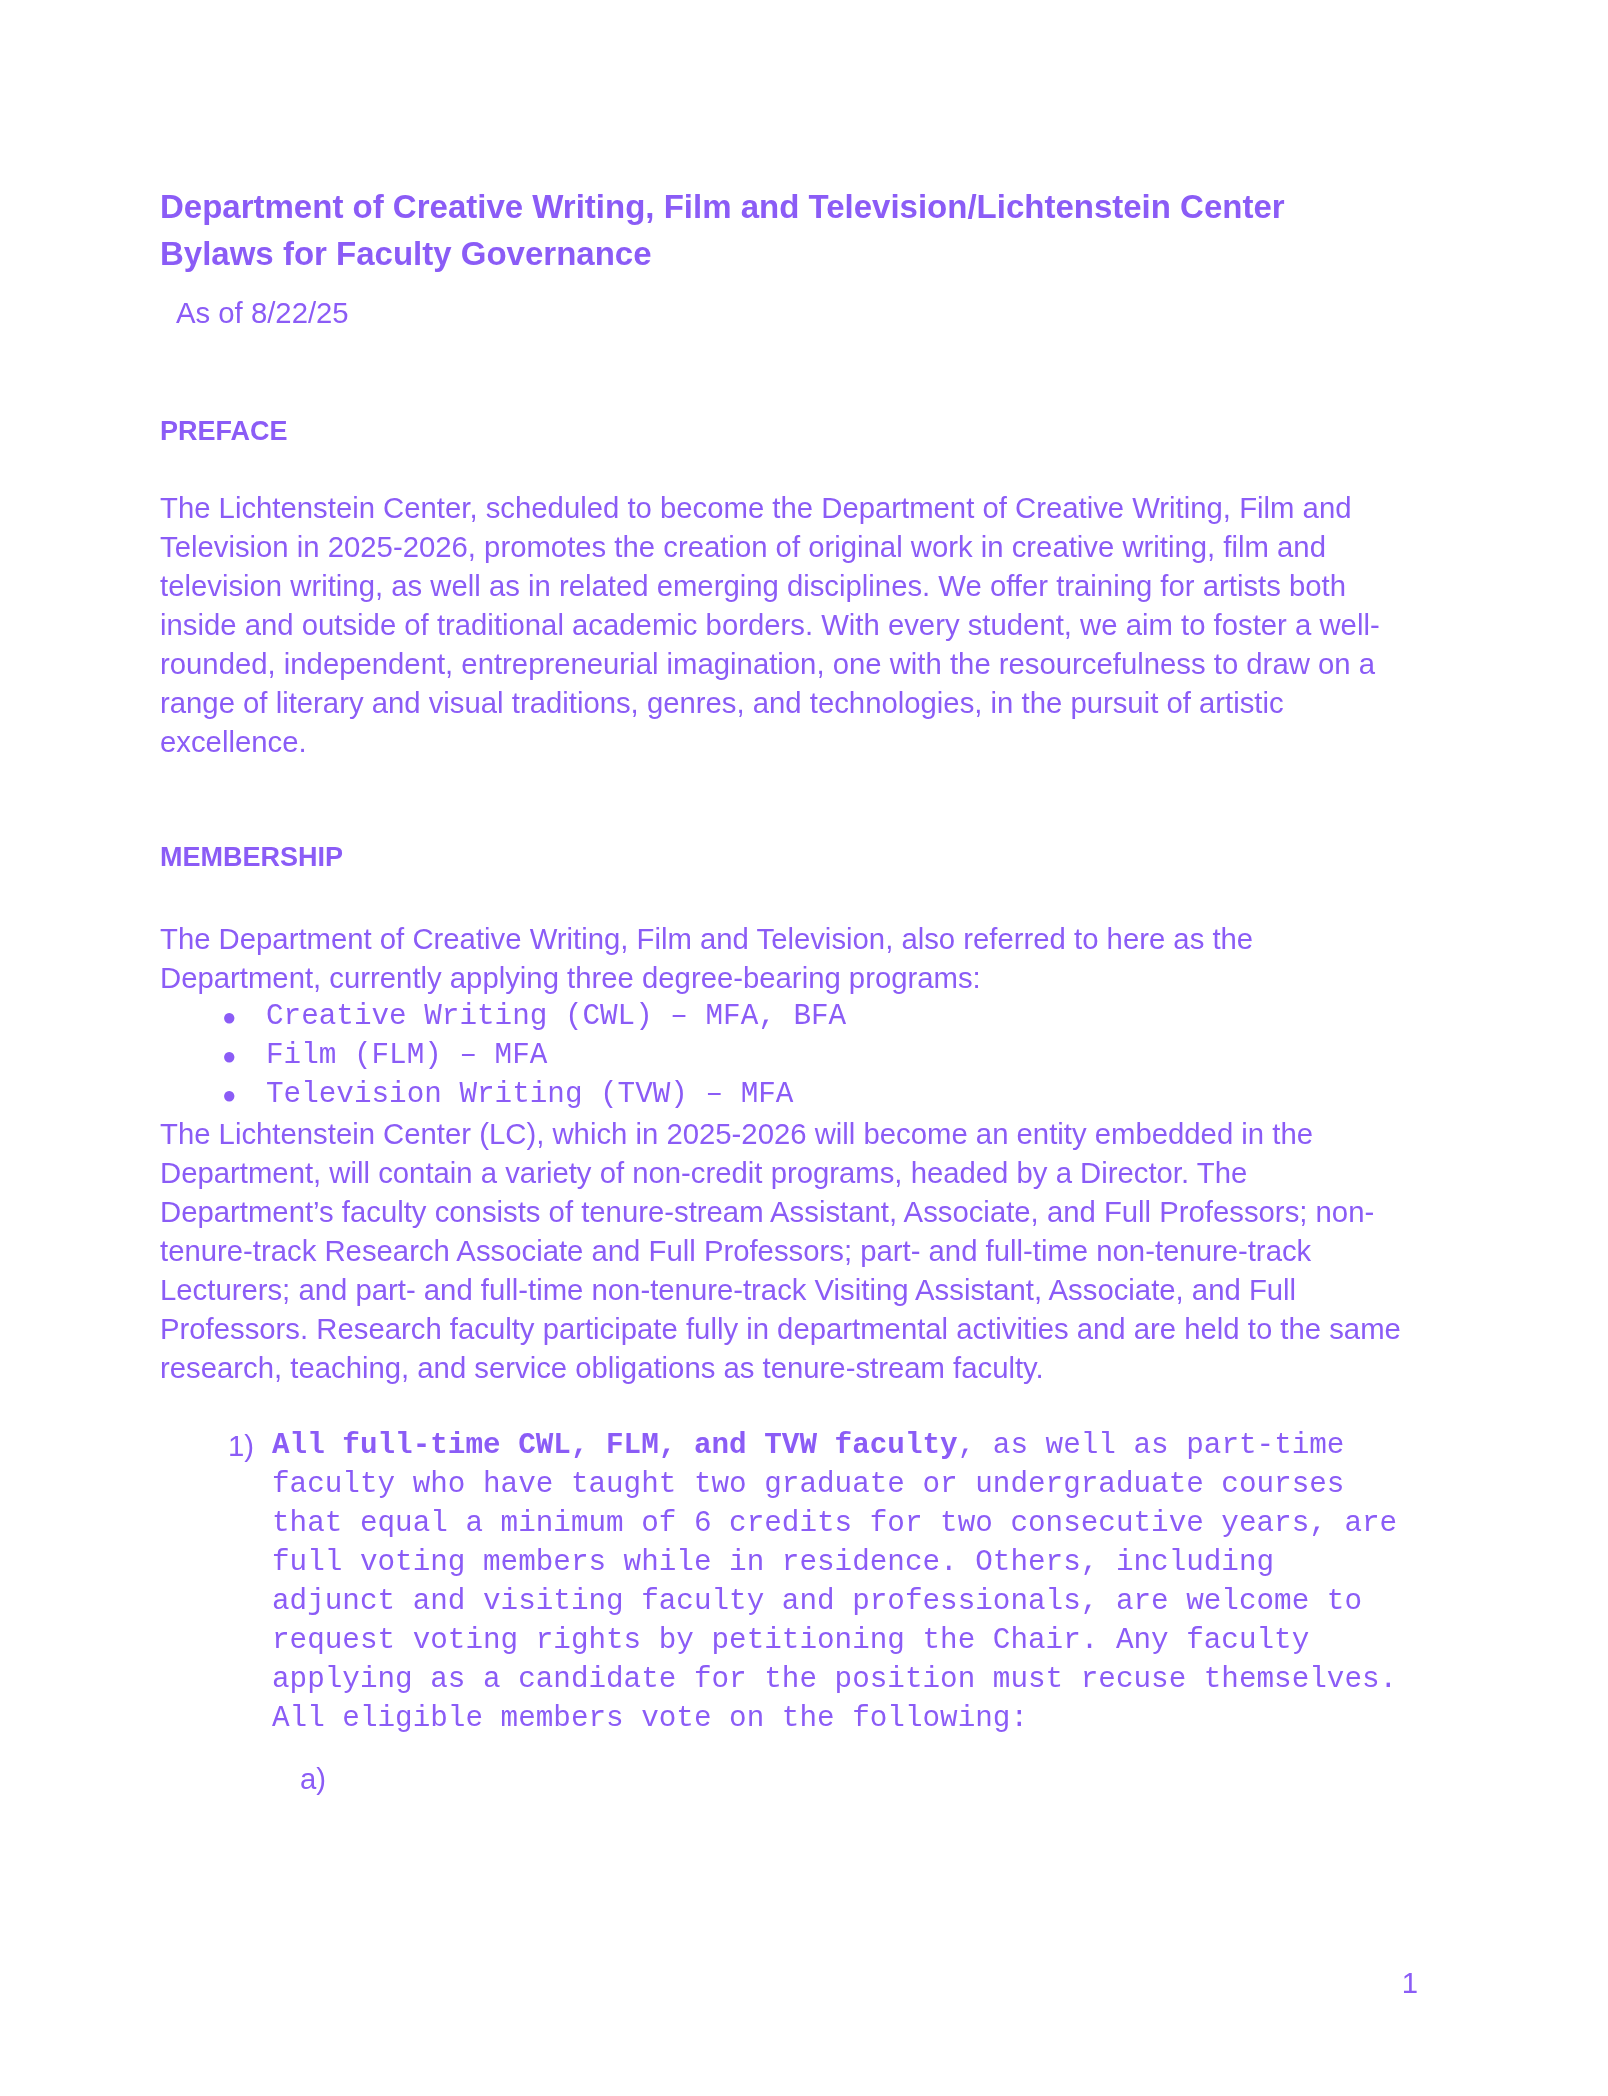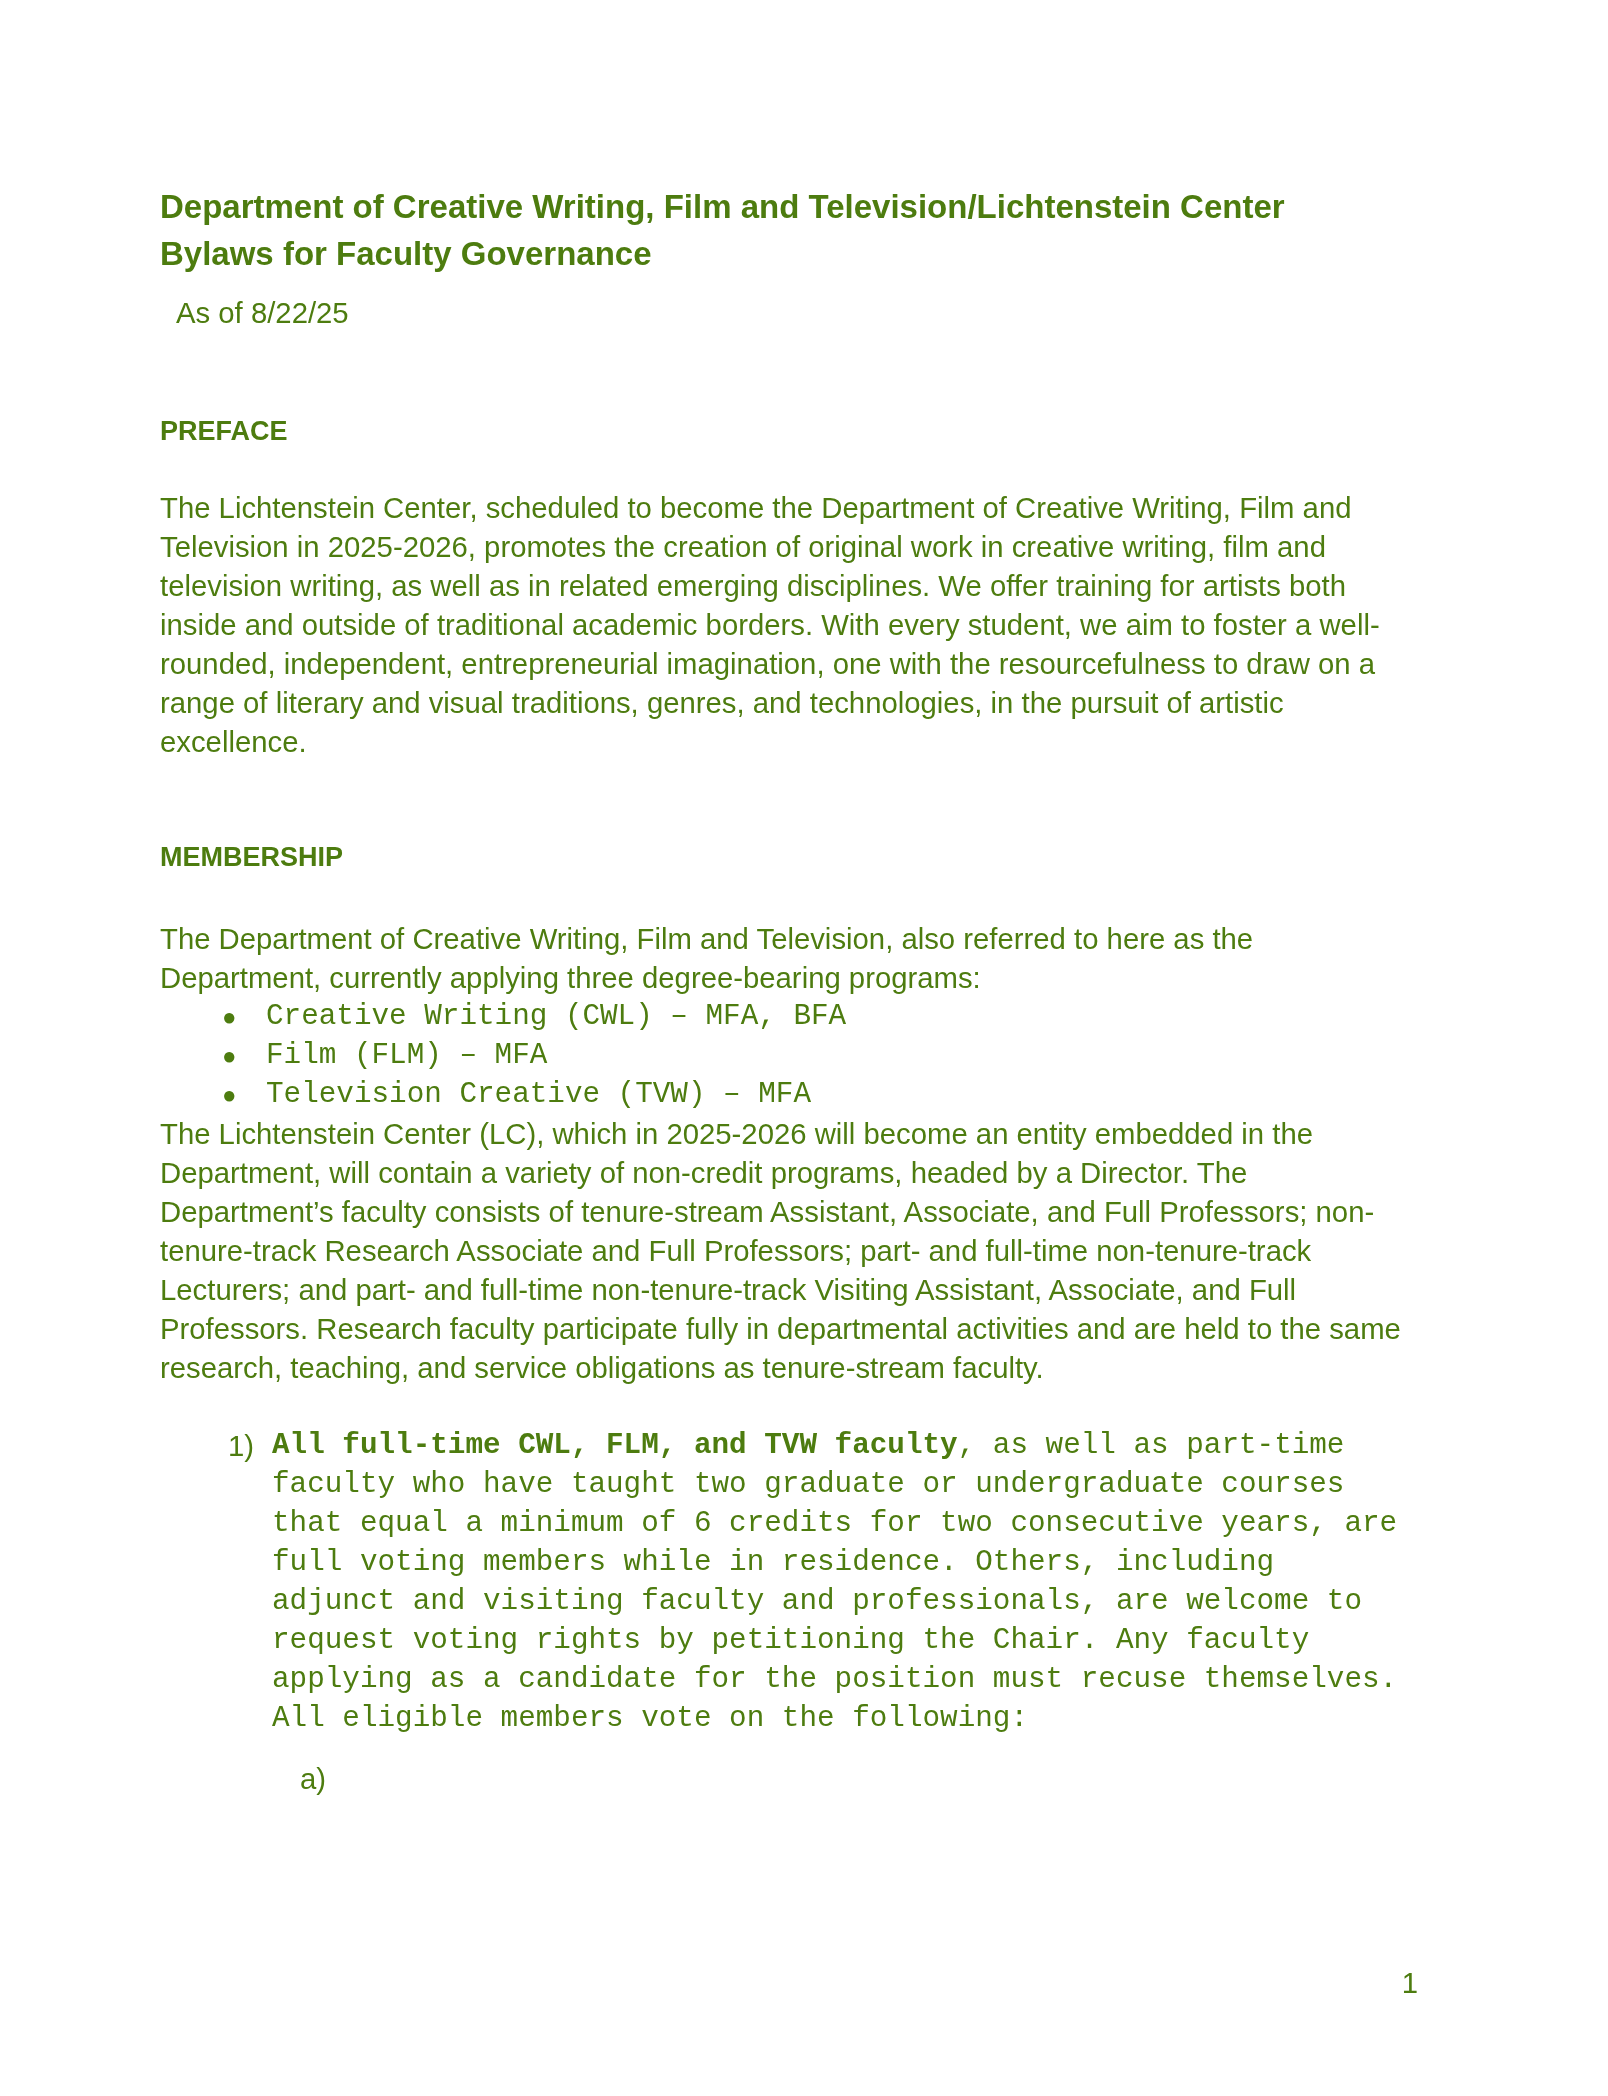--- a/index.html
+++ b/index.html
@@ -7,21 +7,21 @@
     padding: 0;
     background: #ffffff;
   }
   .page {
     position: relative;
     width: 1608px;
     height: 2096px;
     background: #ffffff;
     box-sizing: border-box;
     padding: 183px 196px 0 160px;
-    color: #4d7c0f;
+    color: #8b5cf6;
     font-family: "Liberation Sans", "DejaVu Sans", sans-serif;
     font-size: 29.3px;
     line-height: 39px;
     overflow: hidden;
   }
   .doc-title {
     margin: 0;
     font-size: 33px;
     line-height: 47px;
     font-weight: bold;
@@ -90,21 +90,21 @@
     <div class="li bullet-row">
       <span class="marker">●</span>
       <span class="text">Creative Writing (CWL) – MFA, BFA</span>
     </div>
     <div class="li bullet-row">
       <span class="marker">●</span>
       <span class="text">Film (FLM) – MFA</span>
     </div>
     <div class="li bullet-row">
       <span class="marker">●</span>
-      <span class="text">Television Creative (TVW) – MFA</span>
+      <span class="text">Television Writing (TVW) – MFA</span>
     </div>
   </div>
 
   <p class="definitions-body">The Lichtenstein Center (LC), which in 2025-2026 will become an entity embedded in the Department, will contain a variety of non-credit programs, headed by a Director. The Department’s faculty consists of tenure-stream Assistant, Associate, and Full Professors; non-tenure-track Research Associate and Full Professors; part- and full-time non-tenure-track Lecturers; and part- and full-time non-tenure-track Visiting Assistant, Associate, and Full Professors. Research faculty participate fully in departmental activities and are held to the same research, teaching, and service obligations as tenure-stream faculty.</p>
 
 
   <div class="li num-row">
     <span class="marker">1)</span>
     <span class="text"><b>All full-time CWL, FLM, and TVW faculty</b><span>, as well as part-time faculty who have taught two graduate or undergraduate courses that equal a minimum of 6 credits for two consecutive years, are full voting members while in residence. Others, including adjunct and visiting faculty and professionals, are welcome to request voting rights by petitioning the Chair. Any faculty applying as a candidate for the position must recuse themselves. All eligible members vote on the following:</span></span>
   </div>

